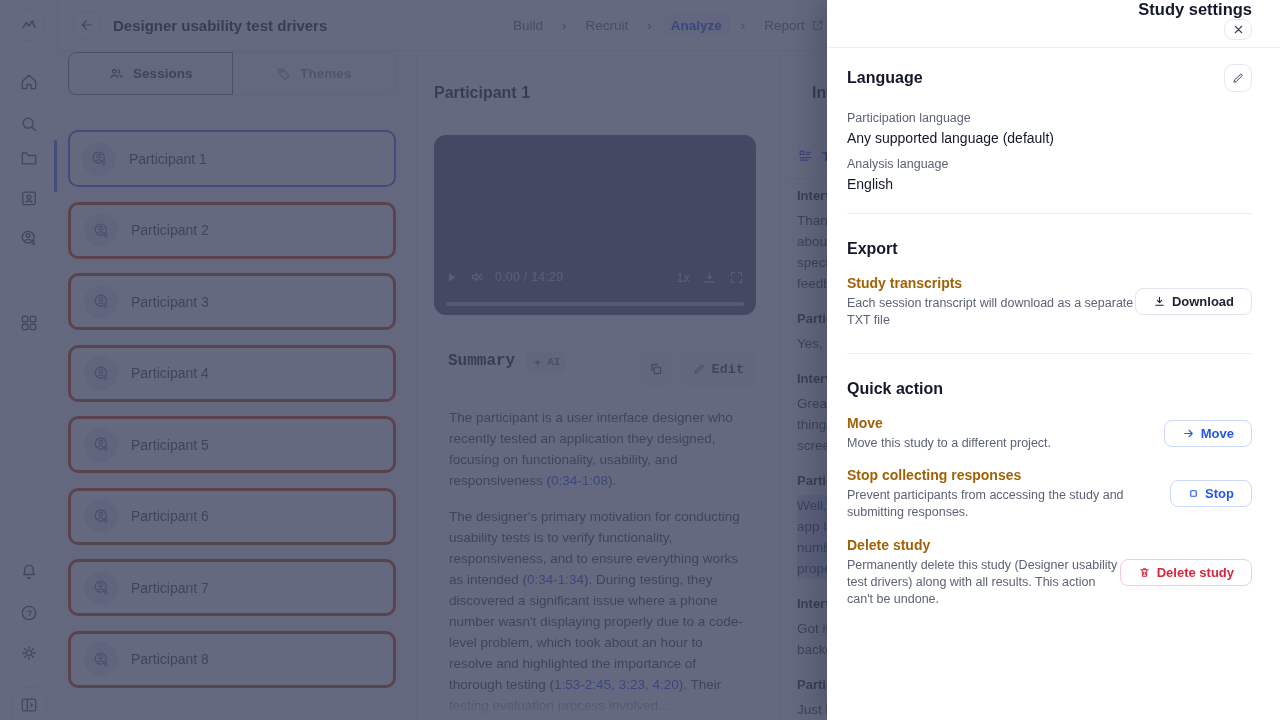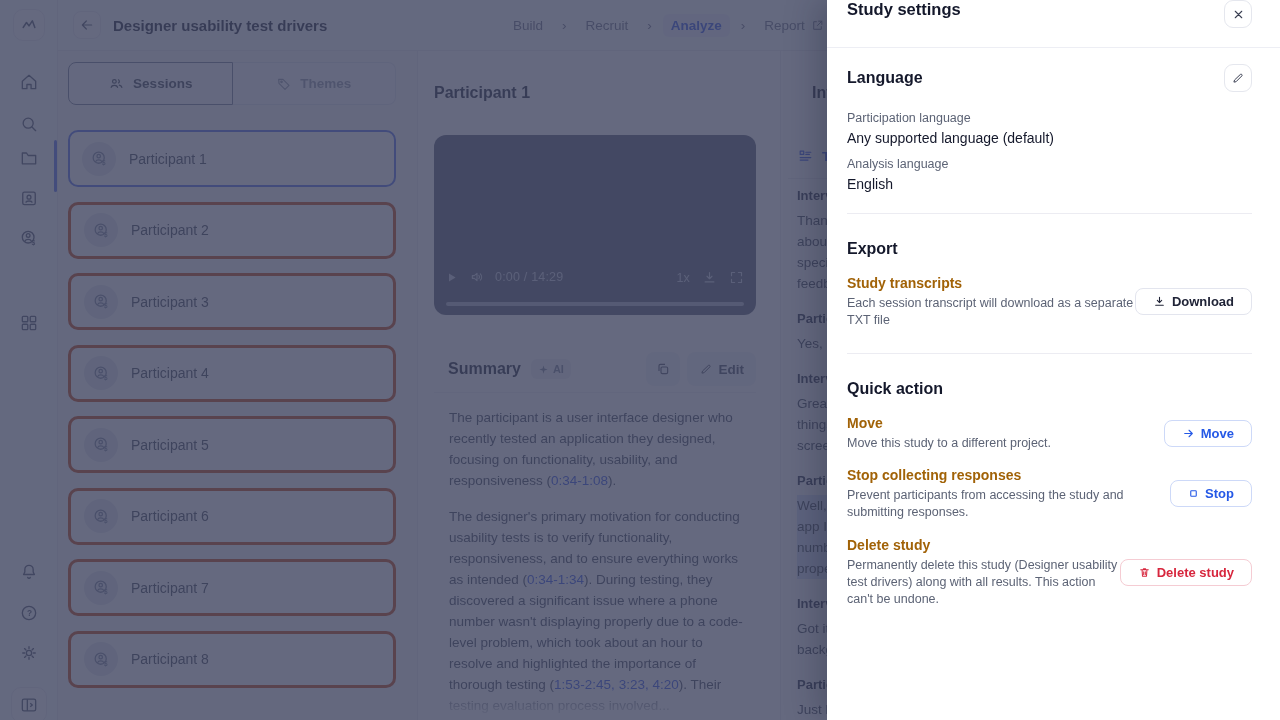--- a/index.html
+++ b/index.html
@@ -14,37 +14,37 @@
   .rail-btn { position:absolute; left:11px; top:687px; width:36px; height:36px; border:1px solid #e9ebf1; border-radius:10px; display:flex; align-items:center; justify-content:center; color:#4d5469; background:#fff; }
 
   .hdr { position:absolute; left:58px; top:0; width:1222px; height:51px; background:#fbfcfe; border-bottom:1px solid #e9ebf1; }
   .back-btn { position:absolute; left:73px; top:11px; width:28px; height:28px; border:1px solid #e9ebf1; border-radius:8px; background:#fff; display:flex; align-items:center; justify-content:center; color:#4d5469; }
   .hdr-title { position:absolute; left:113px; top:17px; font-size:15px; font-weight:700; color:#1a2033; }
   .crumbs { position:absolute; left:505px; top:14px; display:flex; align-items:center; gap:11px; font-size:13.5px; color:#6a7186; }
   .crumb { display:flex; align-items:center; gap:6px; padding:4px 8px; border-radius:6px; }
   .crumb.active { color:#2e50e7; background:#edf1fd; font-weight:600; }
 
   .sess-panel { position:absolute; left:58px; top:51px; width:360px; height:669px; background:#f8f9fb; border-right:1px solid #e9ebf1; }
-  .tabs { position:absolute; left:68px; top:62px; width:328px; height:43px; display:flex; }
+  .tabs { position:absolute; left:68px; top:52px; width:328px; height:43px; display:flex; }
   .tab { flex:1; display:flex; align-items:center; justify-content:center; gap:8px; font-size:13.5px; font-weight:700; background:#fafbfd; }
   .tab.sel { border:1px solid #767e94; border-radius:8px 0 0 8px; color:#3c4354; z-index:2; }
   .tab.unsel { border:1px solid #e2e4ee; border-left:none; border-radius:0 8px 8px 0; color:#9298ab; }
   .plist { position:absolute; left:68px; top:130px; width:328px; display:flex; flex-direction:column; gap:14.5px; }
   .pcard { height:57px; background:#fff; border:3px solid #c2410c; border-radius:10px; display:flex; align-items:center; padding-left:13px; gap:13px; }
   .pcard.sel { border:2px solid #4f6be8; padding-left:12px; }
   .avatar { width:34px; height:34px; border-radius:50%; background:#e3e6ee; color:#79809a; display:flex; align-items:center; justify-content:center; flex:0 0 auto; }
   .plabel { font-size:14px; color:#3f4556; }
 
   .center { position:absolute; left:418px; top:51px; width:362px; height:669px; background:#fff; }
   .ptitle { position:absolute; left:434px; top:84px; font-size:16px; font-weight:700; color:#1a2033; }
   .video { position:absolute; left:434px; top:135px; width:322px; height:180px; border-radius:12px; background:#565c72; }
   .vctrl { position:absolute; display:flex; align-items:center; color:#c9cede; }
   .vtime { font-size:12.5px; color:#c9cede; letter-spacing:.2px; }
   .vbar { position:absolute; left:12px; bottom:9px; width:298px; height:4px; border-radius:2px; background:#b0b5c8; }
-  .sum-hd { position:absolute; left:448px; top:352px; width:308px; height:34px; display:flex; align-items:center; }
+  .sum-hd { position:absolute; left:448px; top:352px; width:308px; height:34px; display:flex; align-items:flex-start;font-family:Liberation Mono, monospace; }
   .sum-title { font-size:16px; font-weight:700; color:#1a2033; }
   .ai-badge { margin-left:10px; display:inline-flex; align-items:center; gap:4px; height:20px; padding:0 7px; border-radius:6px; background:#edeff5; color:#7a8096; font-size:11px; font-weight:700; }
   .sq-btn { width:34px; height:34px; border:none; border-radius:8px; background:#f1f2f8; color:#4a5164; display:flex; align-items:center; justify-content:center; }
   .edit-btn { height:34px; border:none; border-radius:8px; background:#f1f2f8; color:#434a5e; display:inline-flex; align-items:center; gap:6px; padding:0 12px; font-size:13.5px; font-weight:700; font-family:inherit; }
   .sum-div { position:absolute; left:434px; top:392px; width:322px; height:1px; background:#edeff4; }
   .sum-body { position:absolute; left:449px; top:407px; width:296px; font-size:13.5px; line-height:21px; color:#3e4558; }
   .sum-body p { margin-bottom:15px; }
   .tstamp { color:#2e50e7; }
   .fade { position:absolute; left:418px; top:688px; width:362px; height:32px; background:linear-gradient(to bottom, rgba(255,255,255,0), #ffffff); }
 
@@ -55,21 +55,21 @@
   .turns { position:absolute; left:797px; top:188px; width:272px; }
   .turn { margin-bottom:17px; }
   .speaker { font-size:13px; font-weight:700; color:#262c42; margin-bottom:7px; }
   .ttext { font-size:13.5px; line-height:21px; color:#3a4153; }
   .ttext.hl { background:#d8e2f7; }
 
   .scrim { position:absolute; inset:0; background:rgba(62,67,95,0.80); z-index:50; }
 
   
   .drawer { position:absolute; right:0; top:0; width:453px; height:720px; background:#fff; z-index:100; box-shadow:-10px 0 30px rgba(18,22,45,0.25); }
-  .d-hd { display:flex; align-items:flex-start; justify-content:space-between; height:48px; padding:0 28px 7px 20px; border-bottom:1px solid #edeef4; }
+  .d-hd { display:flex; align-items:flex-end; justify-content:space-between; height:48px; padding:0 28px 7px 20px; border-bottom:1px solid #edeef4;flex-direction:column; }
   .d-title { font-size:16.5px; font-weight:700; color:#14182b; }
   .x-btn, .pen-btn { width:28px; height:28px; border:1px solid #e5e7ee; border-radius:9px; background:#fff; color:#3a3f52; display:flex; align-items:center; justify-content:center; }
   .d-body { padding:0 28px 0 20px; }
   .sec-hd-row { display:flex; align-items:center; justify-content:space-between; margin-top:16px; }
   .sec-hd { font-size:16px; font-weight:700; color:#14182b; line-height:20px; }
   .fld-lbl { margin-top:18px; font-size:12.5px; color:#5c6375; line-height:16px; }
   .fld-val { margin-top:3px; font-size:14px; color:#14182b; line-height:18px; }
   .d-div { height:1px; background:#ececf2; margin-top:20px; }
   .mt-sec { margin-top:25px; }
   .action-row { display:flex; align-items:center; justify-content:space-between; margin-top:15px; }

